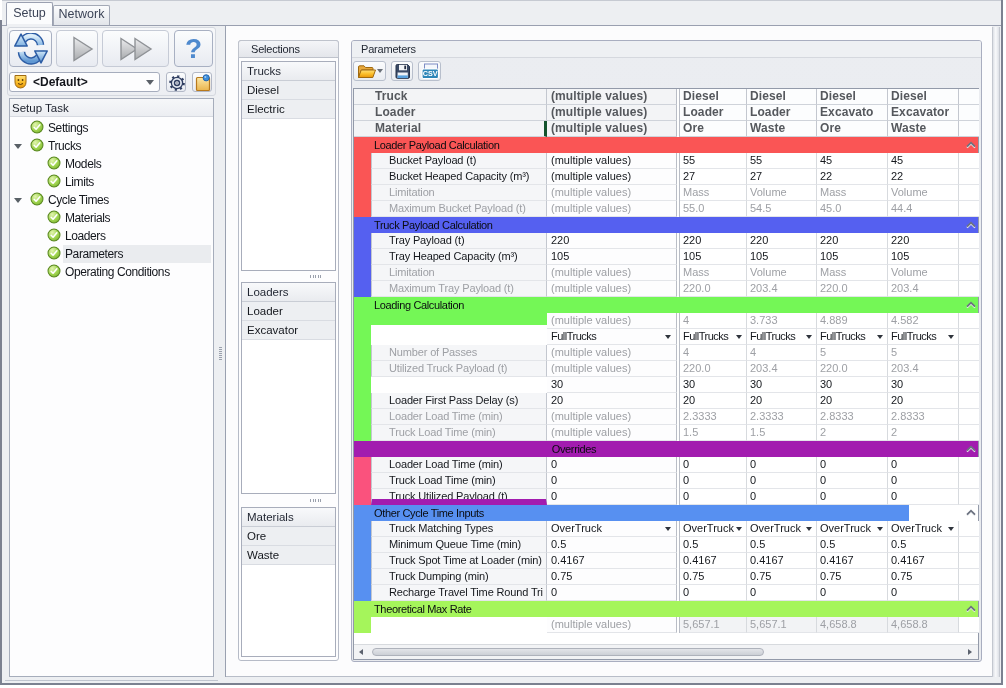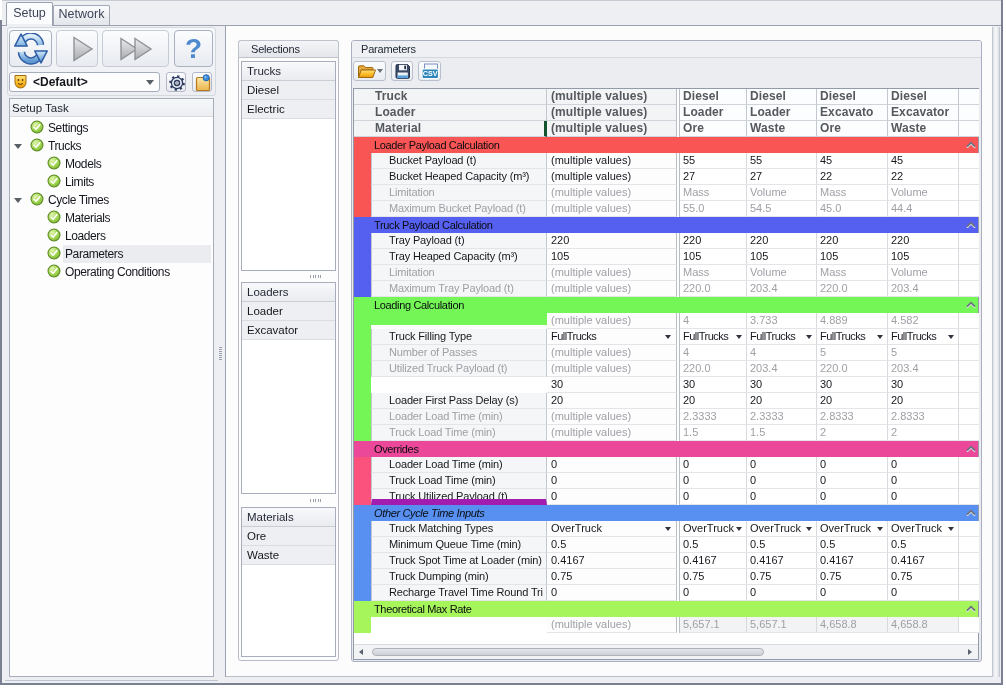--- a/index.html
+++ b/index.html
@@ -357,21 +357,20 @@
 <div class="abs txt" style="left:193px;top:0;width:130px;height:16px;background:#fdfdfe;border-right:1px solid #b9bdc6;border-bottom:1px solid #e3e5e9;box-sizing:border-box;padding-left:4px;line-height:15px;font-size:11px;color:#9ea0a5;">(multiple values)</div>
 <div class="abs" style="left:323px;top:0;width:3px;height:16px;background:#ffffff;border-right:1px solid #b9bdc6;box-sizing:border-box;"></div>
 <div class="abs txt" style="left:326px;top:0;width:67px;height:16px;background:#ffffff;border-right:1px solid #d7dade;border-bottom:1px solid #e3e5e9;box-sizing:border-box;padding-left:3px;line-height:15px;font-size:11px;color:#9ea0a5;">4</div>
 <div class="abs txt" style="left:393px;top:0;width:70px;height:16px;background:#ffffff;border-right:1px solid #d7dade;border-bottom:1px solid #e3e5e9;box-sizing:border-box;padding-left:3px;line-height:15px;font-size:11px;color:#9ea0a5;">3.733</div>
 <div class="abs txt" style="left:463px;top:0;width:71px;height:16px;background:#ffffff;border-right:1px solid #d7dade;border-bottom:1px solid #e3e5e9;box-sizing:border-box;padding-left:3px;line-height:15px;font-size:11px;color:#9ea0a5;">4.889</div>
 <div class="abs txt" style="left:534px;top:0;width:71px;height:16px;background:#ffffff;border-right:1px solid #d7dade;border-bottom:1px solid #e3e5e9;box-sizing:border-box;padding-left:3px;line-height:15px;font-size:11px;color:#9ea0a5;">4.582</div>
 <div class="abs" style="left:605px;top:0;width:20px;height:16px;background:#ffffff;border-bottom:1px solid #e3e5e9;box-sizing:border-box;"></div>
 </div>
 <div class="abs" style="left:0;top:240px;width:624px;height:16px;">
 <div class="abs" style="left:0;top:0;width:17px;height:16px;background:#74f756;"></div>
-<div class="abs txt" style="left:17px;top:0;width:176px;height:16px;background:#f5f6f8;border-left:1px solid #c3c7cf;border-right:1px solid #c3c7cf;border-bottom:1px solid #e3e5e9;box-sizing:border-box;padding-left:17px;line-height:15px;font-size:11px;letter-spacing:-0.15px;color:#15181d;">Truck Filling Type</div>
 <div class="abs txt" style="left:193px;top:0;width:130px;height:16px;background:#fdfdfe;border-right:1px solid #b9bdc6;border-bottom:1px solid #e3e5e9;box-sizing:border-box;padding-left:4px;line-height:15px;font-size:11px;letter-spacing:-0.5px;color:#15181d;">FullTrucks<div class="abs" style="left:118px;top:6px;width:0;height:0;border-left:3.5px solid transparent;border-right:3.5px solid transparent;border-top:4px solid #2f343c;"></div></div>
 <div class="abs" style="left:323px;top:0;width:3px;height:16px;background:#ffffff;border-right:1px solid #b9bdc6;box-sizing:border-box;"></div>
 <div class="abs txt" style="left:326px;top:0;width:67px;height:16px;background:#ffffff;border-right:1px solid #d7dade;border-bottom:1px solid #e3e5e9;box-sizing:border-box;padding-left:3px;line-height:15px;font-size:11px;letter-spacing:-0.5px;color:#15181d;">FullTrucks<div class="abs" style="left:56px;top:6px;width:0;height:0;border-left:3.5px solid transparent;border-right:3.5px solid transparent;border-top:4px solid #2f343c;"></div></div>
 <div class="abs txt" style="left:393px;top:0;width:70px;height:16px;background:#ffffff;border-right:1px solid #d7dade;border-bottom:1px solid #e3e5e9;box-sizing:border-box;padding-left:3px;line-height:15px;font-size:11px;letter-spacing:-0.5px;color:#15181d;">FullTrucks<div class="abs" style="left:59px;top:6px;width:0;height:0;border-left:3.5px solid transparent;border-right:3.5px solid transparent;border-top:4px solid #2f343c;"></div></div>
 <div class="abs txt" style="left:463px;top:0;width:71px;height:16px;background:#ffffff;border-right:1px solid #d7dade;border-bottom:1px solid #e3e5e9;box-sizing:border-box;padding-left:3px;line-height:15px;font-size:11px;letter-spacing:-0.5px;color:#15181d;">FullTrucks<div class="abs" style="left:60px;top:6px;width:0;height:0;border-left:3.5px solid transparent;border-right:3.5px solid transparent;border-top:4px solid #2f343c;"></div></div>
 <div class="abs txt" style="left:534px;top:0;width:71px;height:16px;background:#ffffff;border-right:1px solid #d7dade;border-bottom:1px solid #e3e5e9;box-sizing:border-box;padding-left:3px;line-height:15px;font-size:11px;letter-spacing:-0.5px;color:#15181d;">FullTrucks<div class="abs" style="left:60px;top:6px;width:0;height:0;border-left:3.5px solid transparent;border-right:3.5px solid transparent;border-top:4px solid #2f343c;"></div></div>
 <div class="abs" style="left:605px;top:0;width:20px;height:16px;background:#ffffff;border-bottom:1px solid #e3e5e9;box-sizing:border-box;"></div>
 </div>
 <div class="abs" style="left:0;top:256px;width:624px;height:16px;">
 <div class="abs" style="left:0;top:0;width:17px;height:16px;background:#74f756;"></div>
@@ -431,21 +430,21 @@
 <div class="abs" style="left:0;top:0;width:17px;height:16px;background:#74f756;"></div>
 <div class="abs txt" style="left:17px;top:0;width:176px;height:16px;background:#f5f6f8;border-left:1px solid #c3c7cf;border-right:1px solid #c3c7cf;border-bottom:1px solid #e3e5e9;box-sizing:border-box;padding-left:17px;line-height:15px;font-size:11px;letter-spacing:-0.15px;color:#9ea0a5;">Truck Load Time (min)</div>
 <div class="abs txt" style="left:193px;top:0;width:130px;height:16px;background:#fdfdfe;border-right:1px solid #b9bdc6;border-bottom:1px solid #e3e5e9;box-sizing:border-box;padding-left:4px;line-height:15px;font-size:11px;color:#9ea0a5;">(multiple values)</div>
 <div class="abs" style="left:323px;top:0;width:3px;height:16px;background:#ffffff;border-right:1px solid #b9bdc6;box-sizing:border-box;"></div>
 <div class="abs txt" style="left:326px;top:0;width:67px;height:16px;background:#ffffff;border-right:1px solid #d7dade;border-bottom:1px solid #e3e5e9;box-sizing:border-box;padding-left:3px;line-height:15px;font-size:11px;color:#9ea0a5;">1.5</div>
 <div class="abs txt" style="left:393px;top:0;width:70px;height:16px;background:#ffffff;border-right:1px solid #d7dade;border-bottom:1px solid #e3e5e9;box-sizing:border-box;padding-left:3px;line-height:15px;font-size:11px;color:#9ea0a5;">1.5</div>
 <div class="abs txt" style="left:463px;top:0;width:71px;height:16px;background:#ffffff;border-right:1px solid #d7dade;border-bottom:1px solid #e3e5e9;box-sizing:border-box;padding-left:3px;line-height:15px;font-size:11px;color:#9ea0a5;">2</div>
 <div class="abs txt" style="left:534px;top:0;width:71px;height:16px;background:#ffffff;border-right:1px solid #d7dade;border-bottom:1px solid #e3e5e9;box-sizing:border-box;padding-left:3px;line-height:15px;font-size:11px;color:#9ea0a5;">2</div>
 <div class="abs" style="left:605px;top:0;width:20px;height:16px;background:#ffffff;border-bottom:1px solid #e3e5e9;box-sizing:border-box;"></div>
 </div>
-<div class="abs" style="left:0;top:352px;width:624px;height:16px;background:#ec4899;">
+<div class="abs" style="left:0;top:352px;width:624px;height:16px;background:#a21caf;text-align:center;">
       <div class="abs txt" style="left:20px;top:0;width:400px;height:16px;line-height:16px;font-size:11px;letter-spacing:-0.35px;color:#0a0c10;">Overrides</div>
       <svg width="10" height="8" viewBox="0 0 10 8" style="position:absolute;left:612px;top:4px;">
 <path d="M1 6.7 L5 2.7 L9 6.7" stroke="#eceef0" stroke-width="1.8" fill="none"></path>
 <path d="M1 5.7 L5 1.7 L9 5.7" stroke="#6c7280" stroke-width="1.8" fill="none"></path>
       </svg>
     </div>
 <div class="abs" style="left:0;top:368px;width:624px;height:16px;">
 <div class="abs" style="left:0;top:0;width:17px;height:16px;background:#fa527d;"></div>
 <div class="abs txt" style="left:17px;top:0;width:176px;height:16px;background:#f5f6f8;border-left:1px solid #c3c7cf;border-right:1px solid #c3c7cf;border-bottom:1px solid #e3e5e9;box-sizing:border-box;padding-left:17px;line-height:15px;font-size:11px;letter-spacing:-0.15px;color:#15181d;">Loader Load Time (min)</div>
 <div class="abs txt" style="left:193px;top:0;width:130px;height:16px;background:#fdfdfe;border-right:1px solid #b9bdc6;border-bottom:1px solid #e3e5e9;box-sizing:border-box;padding-left:4px;line-height:15px;font-size:11px;color:#15181d;">0</div>
@@ -471,21 +470,21 @@
 <div class="abs" style="left:0;top:0;width:17px;height:16px;background:#fa527d;"></div>
 <div class="abs txt" style="left:17px;top:0;width:176px;height:16px;background:#f5f6f8;border-left:1px solid #c3c7cf;border-right:1px solid #c3c7cf;border-bottom:6px solid #a21caf;box-sizing:border-box;padding-left:17px;line-height:15px;font-size:11px;letter-spacing:-0.15px;color:#15181d;">Truck Utilized Payload (t)</div>
 <div class="abs txt" style="left:193px;top:0;width:130px;height:16px;background:#fdfdfe;border-right:1px solid #b9bdc6;border-bottom:1px solid #e3e5e9;box-sizing:border-box;padding-left:4px;line-height:15px;font-size:11px;color:#15181d;">0</div>
 <div class="abs" style="left:323px;top:0;width:3px;height:16px;background:#ffffff;border-right:1px solid #b9bdc6;box-sizing:border-box;"></div>
 <div class="abs txt" style="left:326px;top:0;width:67px;height:16px;background:#ffffff;border-right:1px solid #d7dade;border-bottom:1px solid #e3e5e9;box-sizing:border-box;padding-left:3px;line-height:15px;font-size:11px;color:#15181d;">0</div>
 <div class="abs txt" style="left:393px;top:0;width:70px;height:16px;background:#ffffff;border-right:1px solid #d7dade;border-bottom:1px solid #e3e5e9;box-sizing:border-box;padding-left:3px;line-height:15px;font-size:11px;color:#15181d;">0</div>
 <div class="abs txt" style="left:463px;top:0;width:71px;height:16px;background:#ffffff;border-right:1px solid #d7dade;border-bottom:1px solid #e3e5e9;box-sizing:border-box;padding-left:3px;line-height:15px;font-size:11px;color:#15181d;">0</div>
 <div class="abs txt" style="left:534px;top:0;width:71px;height:16px;background:#ffffff;border-right:1px solid #d7dade;border-bottom:1px solid #e3e5e9;box-sizing:border-box;padding-left:3px;line-height:15px;font-size:11px;color:#15181d;">0</div>
 <div class="abs" style="left:605px;top:0;width:20px;height:16px;background:#ffffff;border-bottom:1px solid #e3e5e9;box-sizing:border-box;"></div>
 </div>
-<div class="abs" style="left:0;top:416px;width:624px;height:16px;background:#5790f1;font-style:italic;">
+<div class="abs" style="left:0;top:416px;width:555px;height:16px;background:#5790f1;">
       <div class="abs txt" style="left:20px;top:0;width:400px;height:16px;line-height:16px;font-size:11px;letter-spacing:-0.35px;color:#0a0c10;">Other Cycle Time Inputs</div>
       <svg width="10" height="8" viewBox="0 0 10 8" style="position:absolute;left:612px;top:4px;">
 <path d="M1 6.7 L5 2.7 L9 6.7" stroke="#eceef0" stroke-width="1.8" fill="none"></path>
 <path d="M1 5.7 L5 1.7 L9 5.7" stroke="#6c7280" stroke-width="1.8" fill="none"></path>
       </svg>
     </div>
 <div class="abs" style="left:0;top:432px;width:624px;height:16px;">
 <div class="abs" style="left:0;top:0;width:17px;height:16px;background:#5790f1;"></div>
 <div class="abs txt" style="left:17px;top:0;width:176px;height:16px;background:#f5f6f8;border-left:1px solid #c3c7cf;border-right:1px solid #c3c7cf;border-bottom:1px solid #e3e5e9;box-sizing:border-box;padding-left:17px;line-height:15px;font-size:11px;letter-spacing:-0.15px;color:#15181d;">Truck Matching Types</div>
 <div class="abs txt" style="left:193px;top:0;width:130px;height:16px;background:#fdfdfe;border-right:1px solid #b9bdc6;border-bottom:1px solid #e3e5e9;box-sizing:border-box;padding-left:4px;line-height:15px;font-size:11px;color:#15181d;">OverTruck<div class="abs" style="left:118px;top:6px;width:0;height:0;border-left:3.5px solid transparent;border-right:3.5px solid transparent;border-top:4px solid #2f343c;"></div></div>

